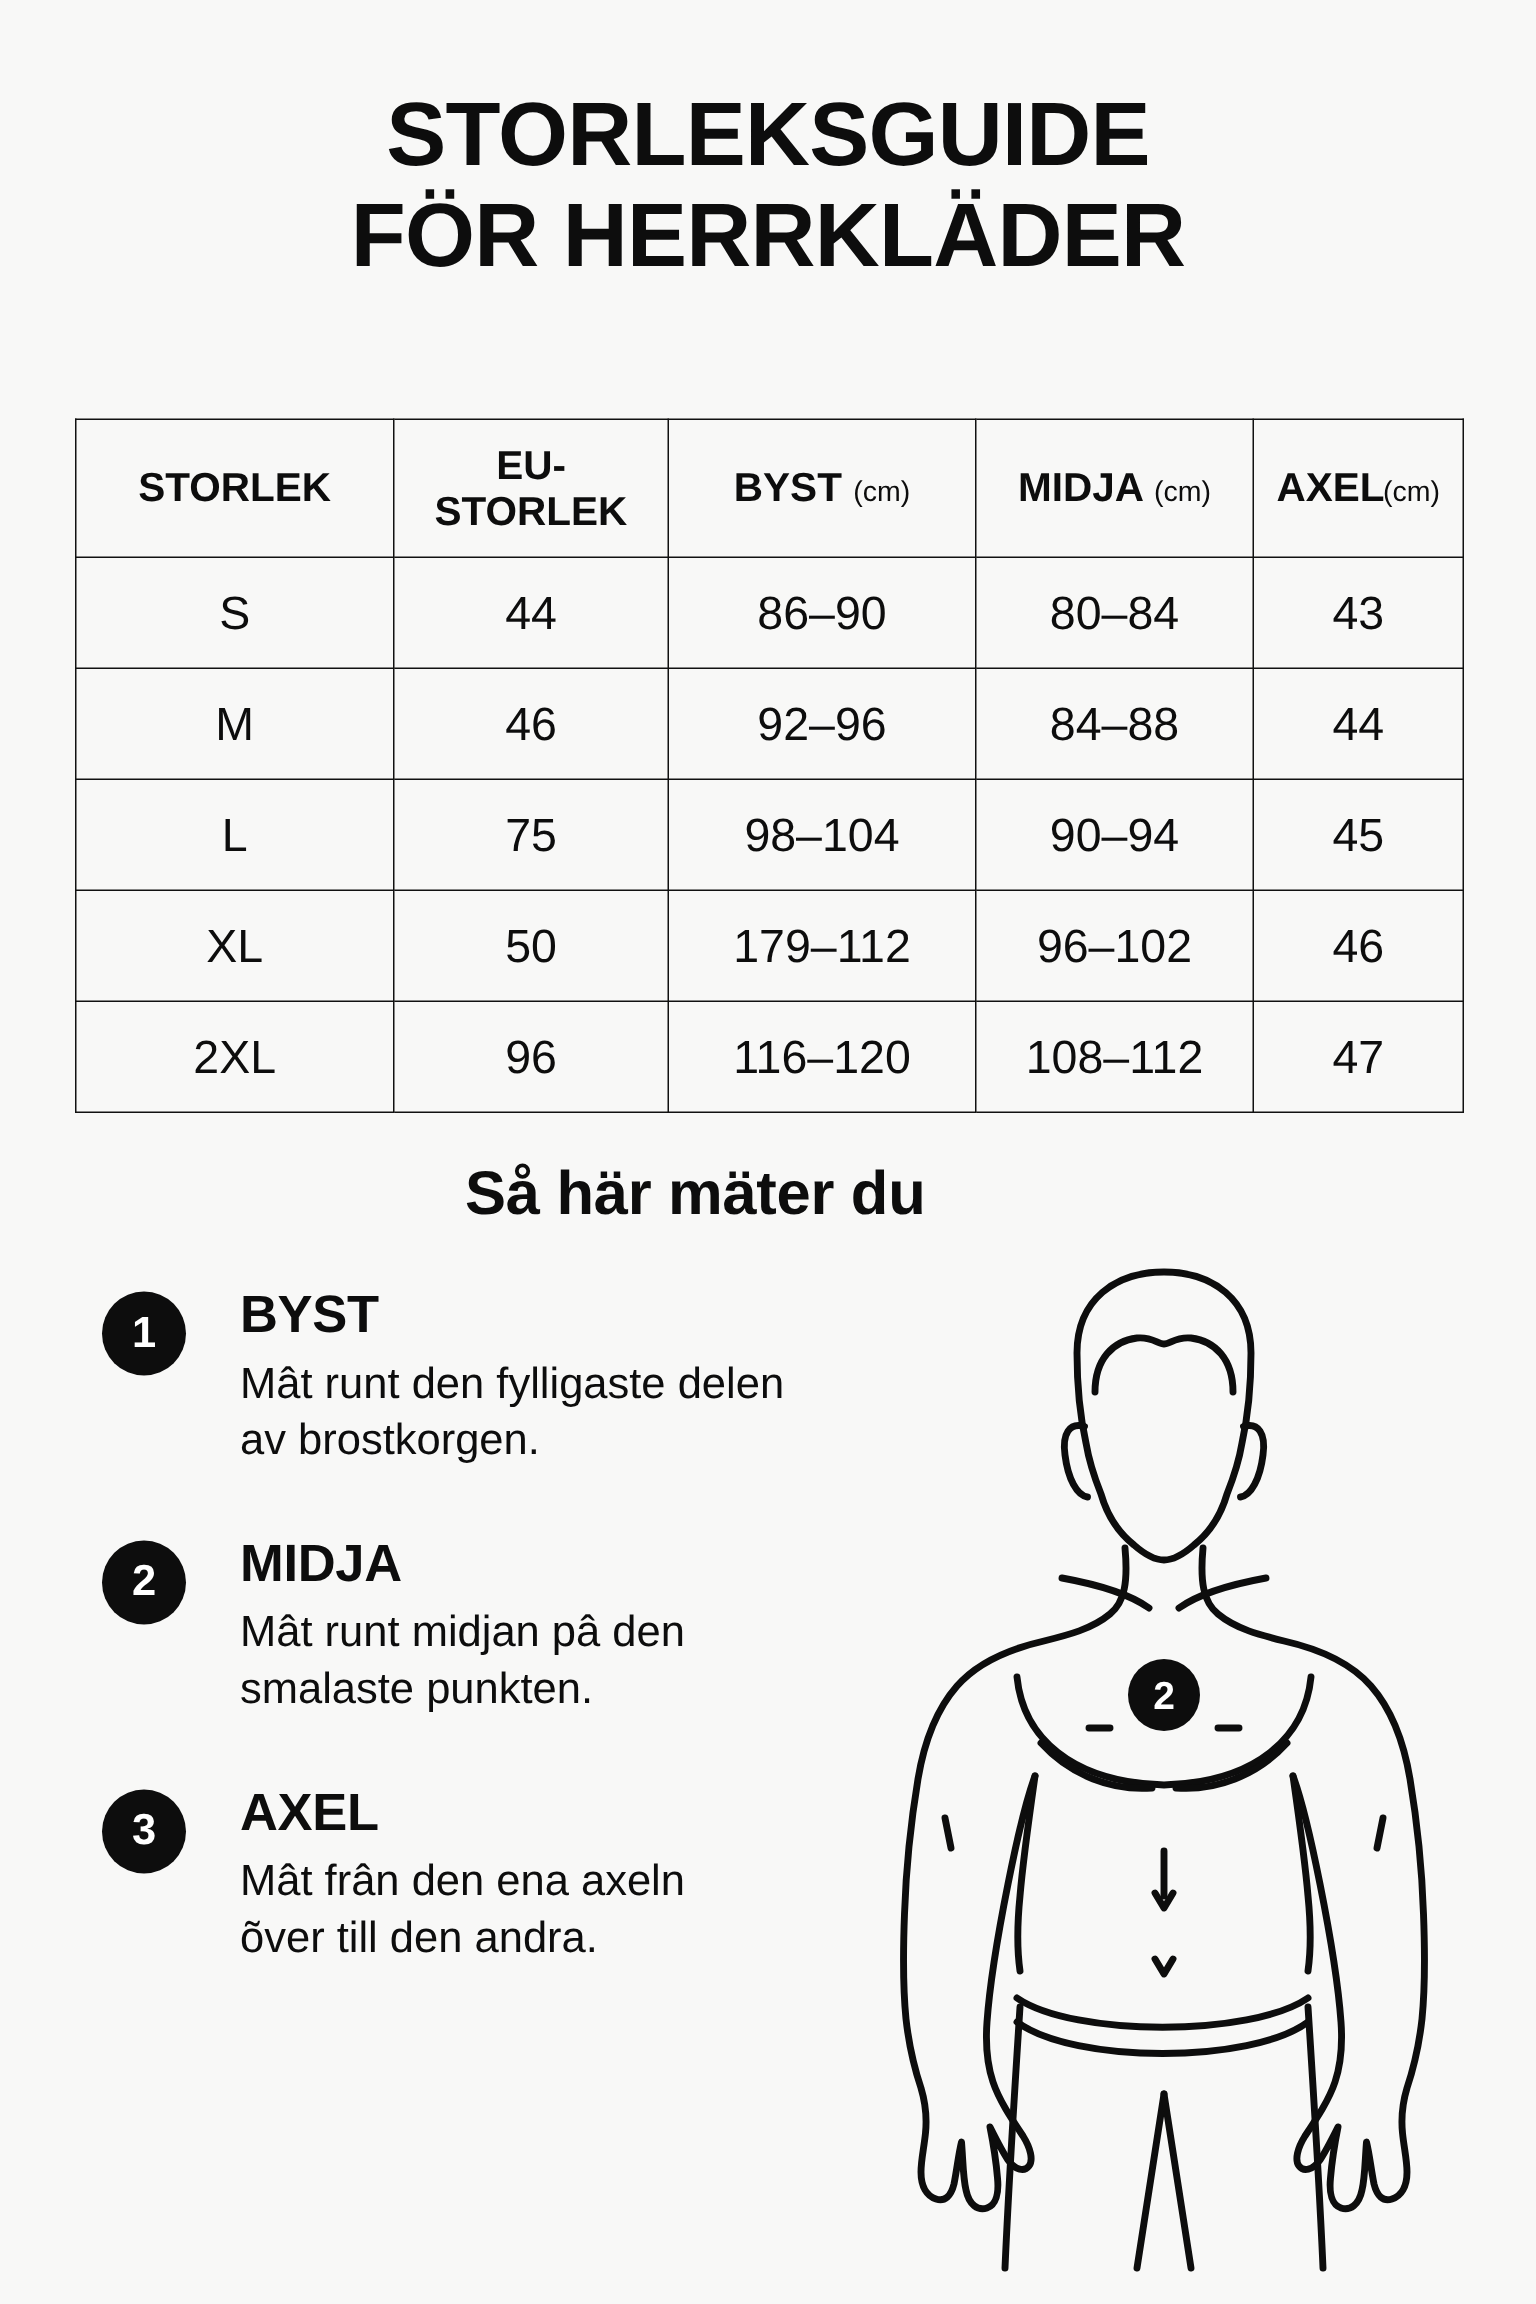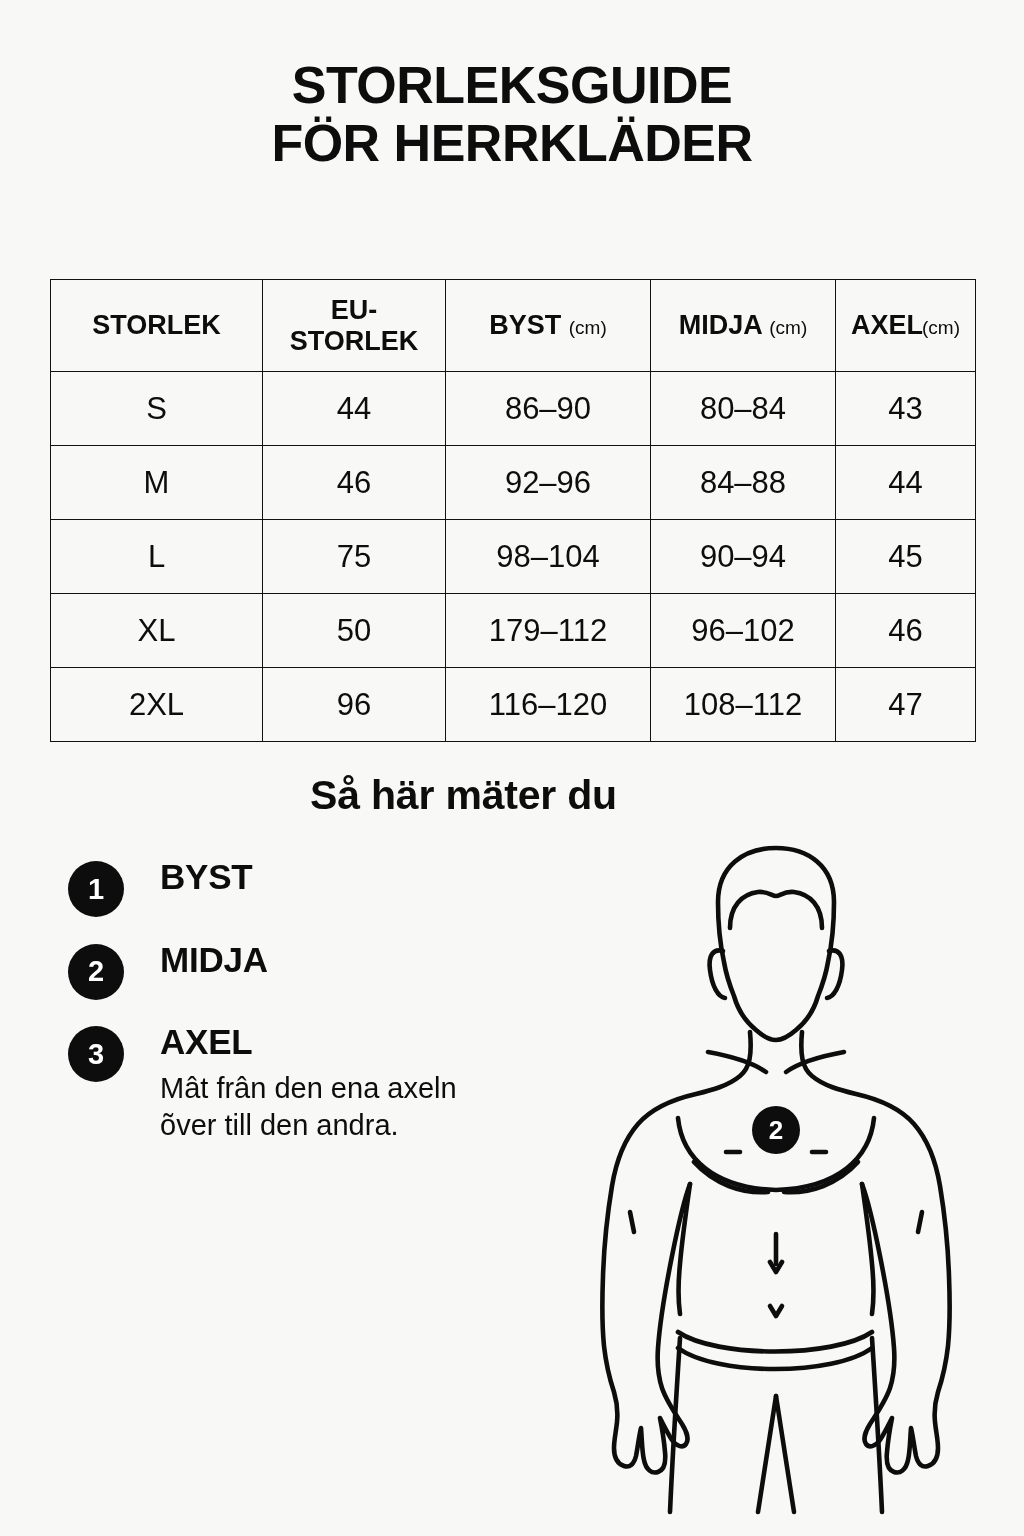--- a/index.html
+++ b/index.html
@@ -19,21 +19,21 @@
 
   
   .title-block {
     position: absolute;
     top: 56px;
     left: 0;
     width: 1024px;
     text-align: center;
   }
   .title-line {
-    font-size: 52px;
+    font-size: 60px;
     font-weight: 700;
     letter-spacing: -0.5px;
     line-height: 1.12;
     white-space: nowrap;
   }
 
   
   .size-table {
     position: absolute;
     left: 50px;
@@ -208,25 +208,29 @@
   </tbody>
 </table>
 
 <div class="section-heading">Så här mäter du</div>
 
 <div class="steps">
 
   <div class="step">
     <div class="step-badge">1</div>
     <div class="step-title">BYST</div>
+    <div class="step-text">Mât runt den fylligaste delen
+av brostkorgen.</div>
   </div>
 
   <div class="step">
     <div class="step-badge">2</div>
     <div class="step-title">MIDJA</div>
+    <div class="step-text">Mât runt midjan pâ den
+smalaste punkten.</div>
   </div>
 
   <div class="step">
     <div class="step-badge">3</div>
     <div class="step-title">AXEL</div>
     <div class="step-text">Mât frân den ena axeln
 õver till den andra.</div>
   </div>
 
 </div>

